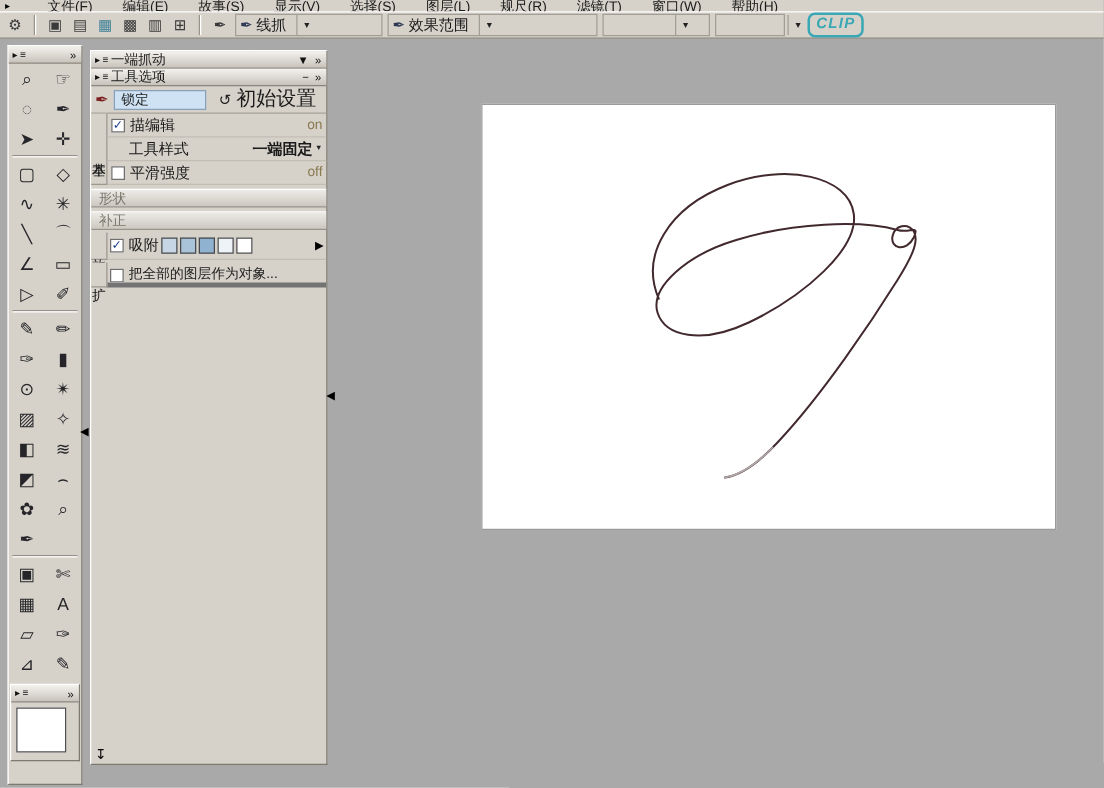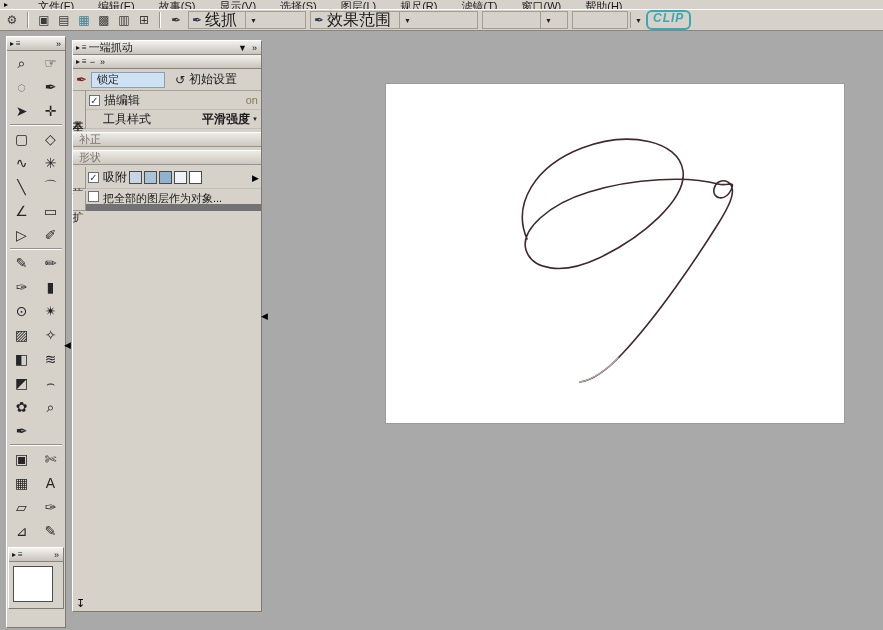--- a/index.html
+++ b/index.html
@@ -12,21 +12,21 @@
   .menubar { height:9px; overflow:hidden; display:flex; gap:24px; padding-left:4px; align-items:flex-start; }
   .menubar .grip { font-size:8px; color:#000; margin-right:6px; }
   .menu-item { font-size:11px; line-height:13px; white-space:nowrap; }
   .toolbar { height:22px; display:flex; align-items:center; gap:4px; padding:0 4px;
              border-top:1px solid #ffffff; border-bottom:1px solid #8a867e; }
   .tb-icon { width:16px; height:16px; display:flex; align-items:center; justify-content:center; font-size:12px; color:#3a3a3a; }
   .tb-icon.teal { color:#3b7f96; }
   .tb-sep { width:2px; height:16px; border-left:1px solid #98948c; border-right:1px solid #fff; margin:0 3px; }
   .combo { display:flex; align-items:center; height:18px; border:1px solid #a29e96; background:#d6d2ca; padding-left:3px; }
   .combo-icon { font-size:12px; color:#2e3a55; margin-right:3px; }
-  .combo-label { font-size:16px; white-space:nowrap; padding-right:8px; }
+  .combo-label { font-size:12px; white-space:nowrap; padding-right:8px; }
   .combo-arrow { border-left:1px solid #a29e96; align-self:stretch; display:flex; align-items:center; padding:0 4px; font-size:7px; color:#222; }
   .combo.empty .combo-label { min-width:54px; }
   .logo { margin-left:14px; border:2px solid #3aa8b4; color:#3aa8b4; border-radius:6px; height:20px; line-height:13px;
           padding:0 5px; font-weight:bold; font-style:italic; font-size:12px; letter-spacing:1px; }
 
   
   .panel { background:#d6d2ca; border:1px solid; border-color:#ffffff #7e7a72 #7e7a72 #ffffff; }
   .panel-header { height:14px; display:flex; align-items:center; gap:3px; padding:0 3px;
                   background:linear-gradient(#f4f2ee,#c8c4bc); border-bottom:1px solid #8a867e; font-size:11px; }
   .ph-grip { font-size:8px; color:#111; letter-spacing:-1px; }
@@ -42,43 +42,43 @@
   .mini-body { height:46px; padding:4px; }
   .mini-swatch { width:40px; height:36px; border:1px solid #4f4f4f; }
 
   
   .opts { position:absolute; left:72px; top:40px; width:190px; height:572px; display:flex; flex-direction:column; }
   .lockbar { height:22px; display:flex; align-items:center; gap:4px; padding:2px 3px; border-bottom:1px solid #a5a199; }
   .lock-pen { color:#7c1f1f; font-size:13px; }
   .lock-field { width:74px; height:16px; background:#cfe2f4; border:1px solid #8aa0b8; font-size:11px;
                 display:flex; align-items:center; padding-left:5px; }
   .reset-icon { font-size:12px; color:#222; margin-left:6px; }
-  .reset-label { font-size:12px;text-align:center; }
+  .reset-label { font-size:16px;text-align:center; }
   .rows-wrap { display:flex; }
   .side-tab { width:13px; background:#d6d2ca; border-right:1px solid #9c9890; border-bottom:1px solid #9c9890;
               display:flex; justify-content:center; padding-top:3px; font-size:11px;
               writing-mode:vertical-rl; text-orientation:upright; }
   .rows { flex:1; }
   .opt-row { display:flex; align-items:center; height:19px; padding:0 3px; border-bottom:1px solid #c2beb6; font-size:12px; }
   .opt-row .indent { width:14px; }
   .chk { width:11px; height:11px; background:#fff; border:1px solid #6f6f6f; font-size:10px; line-height:10px;
          text-align:center; color:#1b3f8f; margin-right:4px; flex:none; }
   .lbl { white-space:nowrap; }
   .val { margin-left:auto; font-weight:bold; }
   .state { margin-left:auto; color:#8a7a50; font-size:11px; }
   .spin { display:flex; flex-direction:column; margin-left:2px; font-size:5px; line-height:5px; color:#2e3a55; }
   .dd-small { font-size:6px; margin-left:2px; color:#222; }
   .section-bar { height:15px; display:flex; align-items:center; padding-left:6px; font-size:11px; color:#7a766c;
                  background:linear-gradient(#edebe7,#ccc8c0); border-top:1px solid #fff; border-bottom:1px solid #98948a; margin-top:3px; }
   .snap-wrap { display:flex; margin-top:2px; }
   .snap-row { flex:1; display:flex; align-items:center; height:22px; padding:0 2px; border-bottom:1px solid #c2beb6; }
   .swatch { width:13px; height:13px; border:1px solid #4a4a4a; margin-left:2px; flex:none; }
   .more-arrow { margin-left:auto; font-size:9px; color:#000; }
-  .target-row { flex:1; display:flex; align-items:flex-start; height:20px; padding:0 2px; font-size:11px;
-                border-bottom:7px solid #737373; white-space:nowrap; overflow:hidden; }
+  .target-row { flex:1; display:flex; align-items:flex-end; height:20px; padding:0 2px; font-size:11px;
+                border-bottom:4px solid #737373; white-space:nowrap; overflow:hidden; }
   .opts-fill { flex:1; position:relative; }
   .dock-icon { position:absolute; left:3px; bottom:1px; font-size:11px; color:#000; }
 
   
   .page { position:absolute; left:385px; top:83px; width:460px; height:341px; border:1px solid #9b9b9b; }
 
   .edge-tri { position:absolute; font-size:9px; color:#000; line-height:9px; }
 </style>
 </head>
 <body>
@@ -211,20 +211,21 @@
     <div class="panel-header">
       <span class="ph-grip">▸</span>
       <span class="ph-grip">≡</span>
       <span class="ph-title">一端抓动</span>
       <span class="ph-btn">▼</span>
       <span class="ph-btn">»</span>
     </div>
     <div class="panel-header">
       <span class="ph-grip">▸</span>
       <span class="ph-grip">≡</span>
+      <span class="ph-title">工具选项</span>
       <span class="ph-btn">−</span>
       <span class="ph-btn">»</span>
     </div>
     <div class="lockbar">
       <span class="lock-pen">✒</span>
       <span class="lock-field">锁定</span>
       <span class="reset-icon">↺</span>
       <span class="reset-label">初始设置</span>
     </div>
 
@@ -232,28 +233,33 @@
       <div class="side-tab">基本</div>
       <div class="rows">
         <div class="opt-row">
           <span class="chk">✓</span>
           <span class="lbl">描编辑</span>
           <span class="state">on</span>
         </div>
         <div class="opt-row">
           <span class="indent"></span>
           <span class="lbl">工具样式</span>
-          <span class="val">平滑强度</span>
+          <span class="val">一端固定</span>
           <span class="dd-small">▼</span>
         </div>
-      </div>
-    </div>
-
+        <div class="opt-row">
+          <span class="chk"></span>
+          <span class="lbl">平滑强度</span>
+          <span class="state">off</span>
+        </div>
+      </div>
+    </div>
+
+    <div class="section-bar">形状</div>
     <div class="section-bar">补正</div>
-    <div class="section-bar">形状</div>
 
     <div class="snap-wrap">
       <div class="side-tab">效</div>
       <div class="snap-row">
         <span class="chk">✓</span>
         <span class="lbl">吸附</span>
         <span class="swatch" style="background: rgb(198, 214, 228);"></span>
         <span class="swatch" style="background: rgb(169, 195, 217);"></span>
         <span class="swatch" style="background: rgb(143, 178, 208);"></span>
         <span class="swatch" style="background: rgb(238, 243, 248);"></span>

